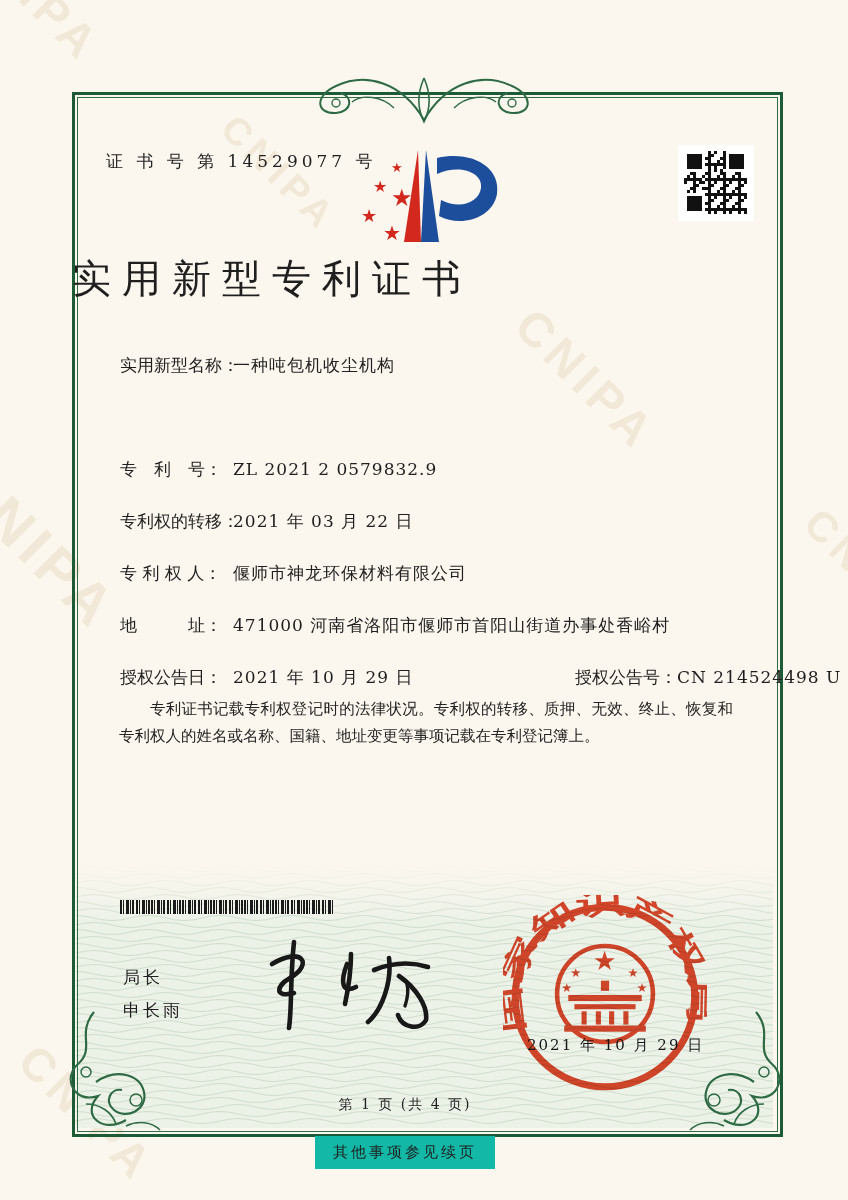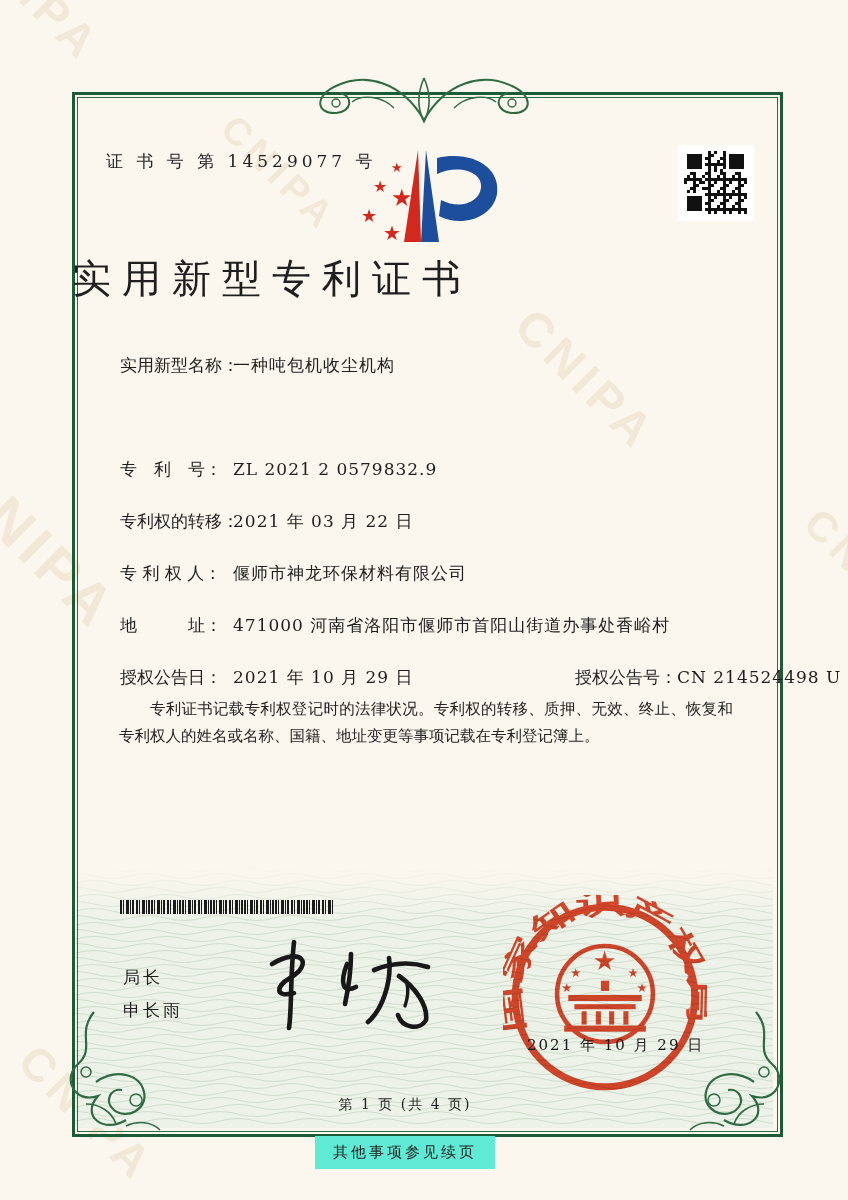--- a/index.html
+++ b/index.html
@@ -21,21 +21,21 @@
   .row .val{letter-spacing:1px;}
   .grant-no{position:absolute;left:455px;top:0;}
   .paras{position:absolute;left:119px;top:696px;width:614px;font-size:15.5px;line-height:1.74;text-align:justify;color:#242424;}
   .paras p{margin:0;text-indent:2em;}
   .barcode{position:absolute;left:120px;top:900px;}
   .official{position:absolute;left:123px;font-family:"Liberation Sans",sans-serif;font-size:17px;letter-spacing:3px;}
   .signature{position:absolute;left:248px;top:930px;}
   .seal{position:absolute;left:503px;top:895px;opacity:.93;mix-blend-mode:multiply;}
   .sealdate{position:absolute;left:527px;top:1036px;font-size:15px;letter-spacing:2px;color:#171717;white-space:nowrap;}
   .pagenum{position:absolute;left:405px;top:1096px;transform:translateX(-50%);font-size:14px;letter-spacing:2px;white-space:nowrap;}
-  .contnote{position:absolute;left:405px;top:1136px;transform:translateX(-50%);background:#5eead4;padding:7px 18px;font-size:15px;letter-spacing:3px;white-space:nowrap;}
+  .contnote{position:absolute;left:405px;top:1136px;transform:translateX(-50%);background:#14b8a6;padding:7px 18px;font-size:15px;letter-spacing:3px;white-space:nowrap;}
   .ornament{position:absolute;}
   svg{display:block;}
 </style>
 </head>
 <body>
 
 <div class="page">
 
   <div class="wm" style="left:-52px;top:-34px;font-size:46px;">CNIPA</div>
   <div class="wm" style="left:206px;top:152px;font-size:38px;">CNIPA</div>

